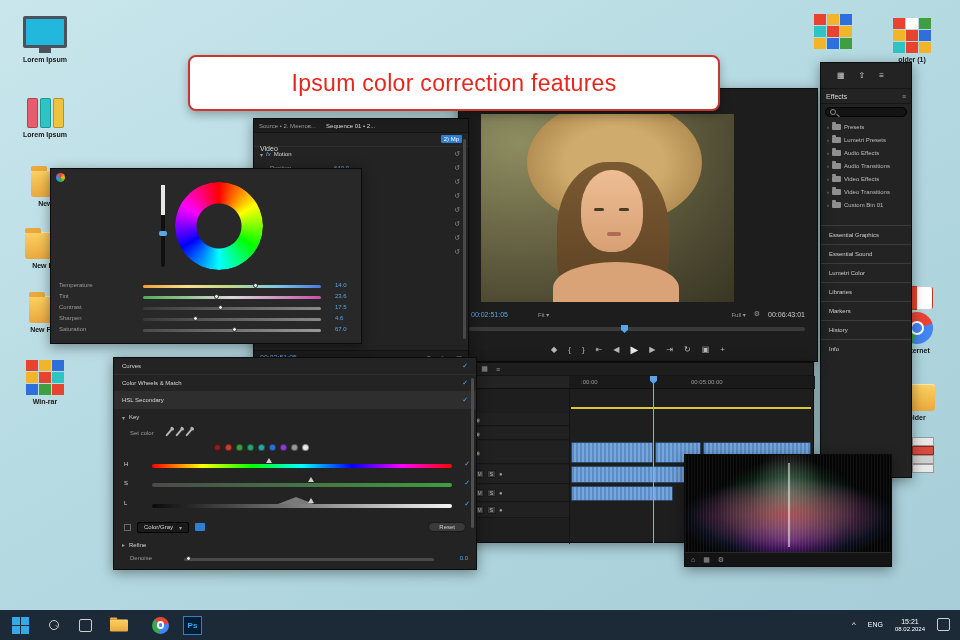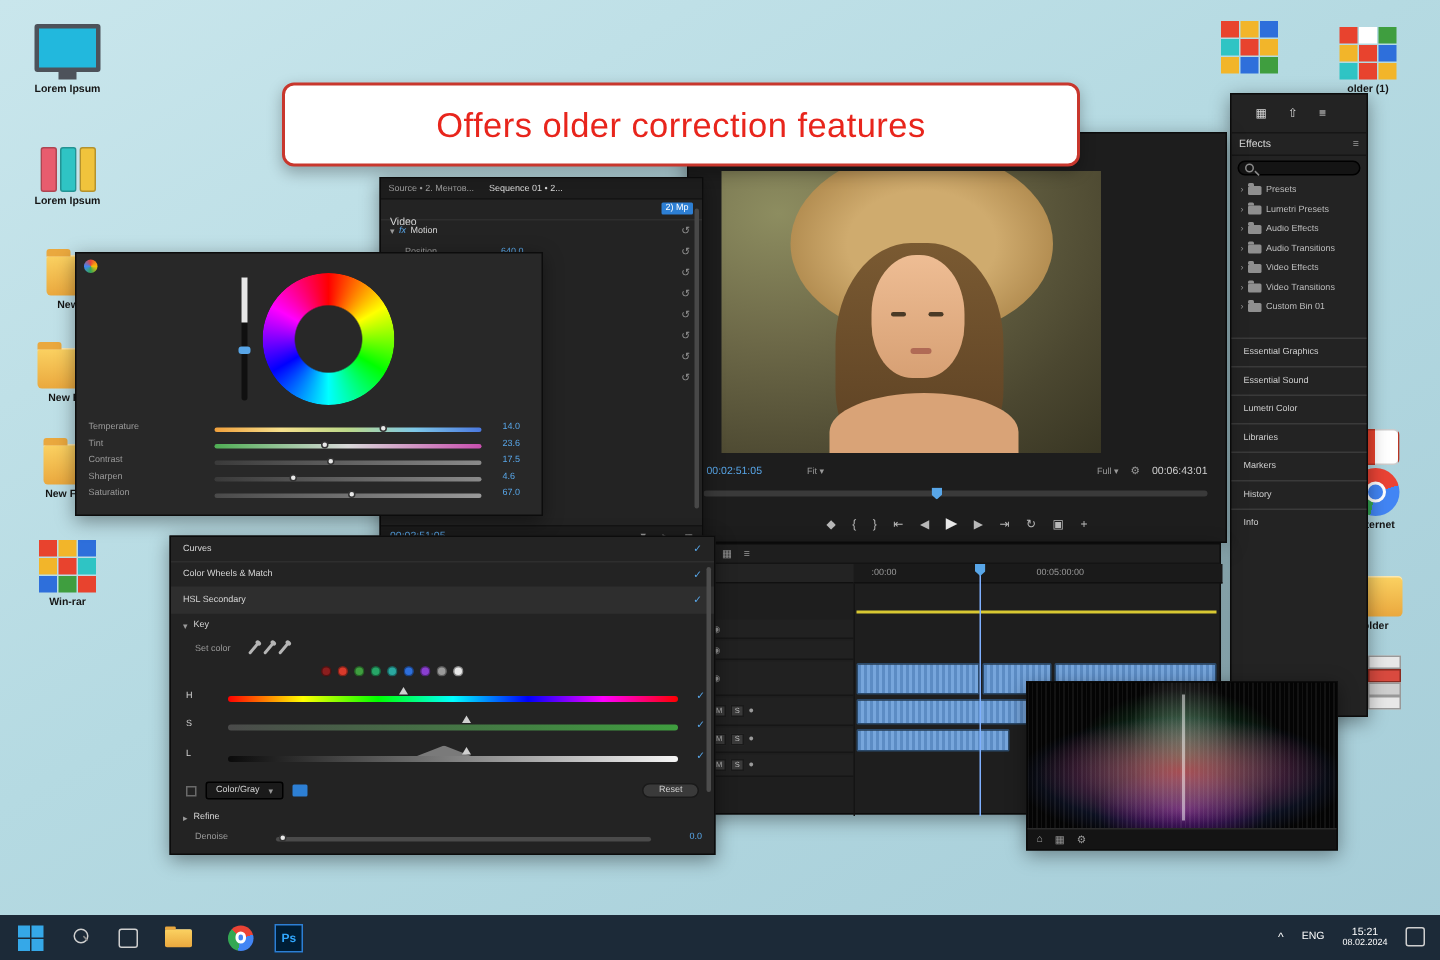--- a/index.html
+++ b/index.html
@@ -518,21 +518,21 @@
       <div class="p" style="left:50%;top:8px;width:2px;height:84px;background:rgba(255,255,255,.5)"></div>
     </div>
     <div class="p" style="left:0;bottom:0;width:100%;height:14px;background:#141414;border-top:1px solid #2a2a2a;display:flex;align-items:center;gap:8px;padding:0 6px;color:#9a9a9a;font-size:7px">
       <span>⌂</span>
       <span>▦</span>
       <span>⚙</span>
     </div>
   </div>
 
   <div id="banner">
-    <span>Offers older correction features</span>
+    <span>Ipsum color correction features</span>
   </div>
 
   <div class="p" style="left:0;bottom:0;width:960px;height:30px;background:#1c2a38;z-index:60;display:flex;align-items:center">
     <div style="margin-left:12px;display:grid;grid-template-columns:8px 8px;grid-auto-rows:8px;gap:1px">
       <i style="background:#35a8e8"></i>
         <i style="background:#35a8e8"></i>
         <i style="background:#35a8e8"></i>
         <i style="background:#35a8e8"></i>
     </div>
     <div style="margin-left:20px"><span class="mag" style="width:10px;height:10px;border-color:#cfcfcf"></span></div>

